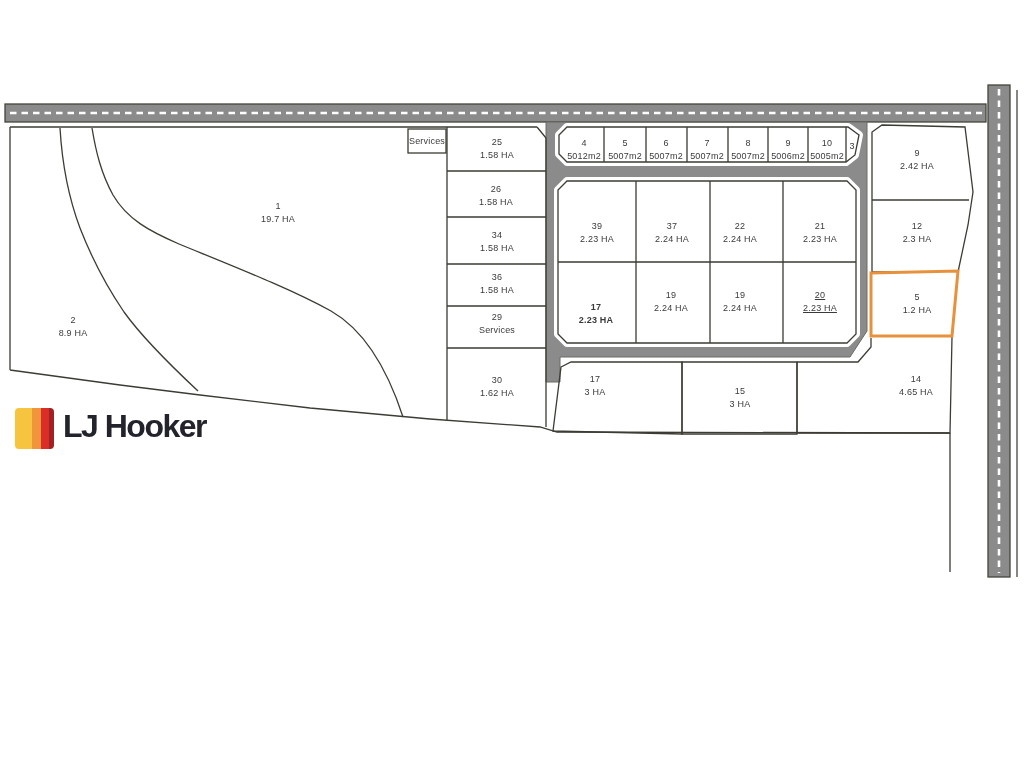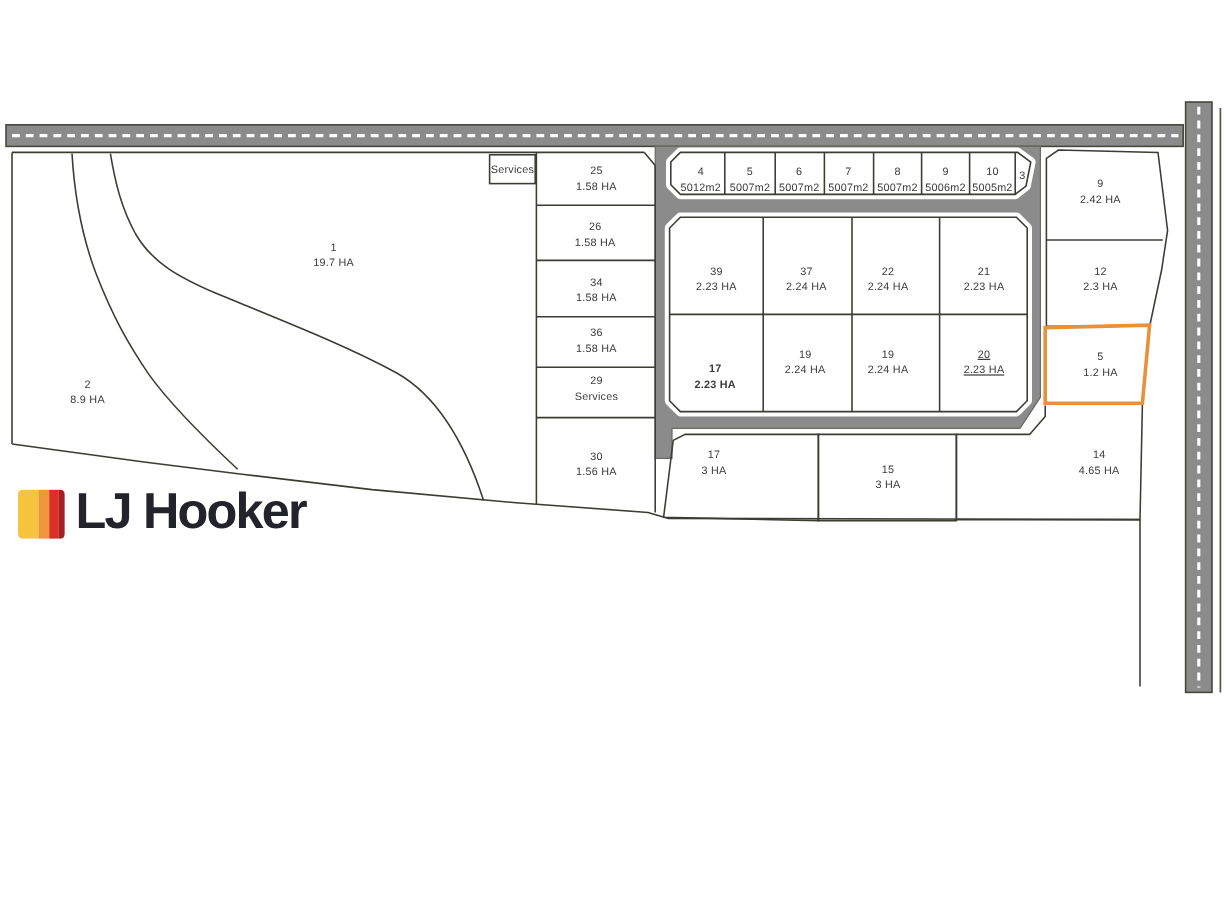--- a/index.html
+++ b/index.html
@@ -4,21 +4,21 @@
 <style>
   html,body{margin:0;padding:0;background:#fff;}
   #stage{position:relative;width:1024px;height:768px;background:#ffffff;overflow:hidden;
          font-family:"Liberation Sans",sans-serif;}
   #plan-svg{position:absolute;left:0;top:0;}
   .lot-label{position:absolute;width:84px;text-align:center;
              font:9px/13px "Liberation Sans",sans-serif;color:#3a3a3a;letter-spacing:.2px;}
   #logo{position:absolute;left:15px;top:408px;display:flex;align-items:flex-start;}
   #logo-mark{width:39px;height:41px;display:flex;border-radius:4px;overflow:hidden;}
   #logo-mark .stripe{height:100%;}
-  #logo-text{margin-left:9px;font-weight:bold;font-size:42px;line-height:44px;
+  #logo-text{margin-left:9px;font-weight:bold;font-size:32px;line-height:44px;
              letter-spacing:-1.5px;color:#23232c;margin-top:-4px;white-space:nowrap;}
 </style>
 </head>
 <body>
 
 <div id="stage">
 
   <svg id="plan-svg" width="1024" height="768" viewBox="0 0 1024 768">
 
     <g>
@@ -100,21 +100,21 @@
       <div class="lot-label" style="left: 455px; top: 271px;">
         <div>36</div>
         <div>1.58 HA</div>
       </div>
       <div class="lot-label" style="left: 455px; top: 311px; text-align: center;">
         <div>29</div>
         <div>Services</div>
       </div>
       <div class="lot-label" style="left: 455px; top: 374px;">
         <div>30</div>
-        <div>1.56 HA</div>
+        <div>1.62 HA</div>
       </div>
       <div class="lot-label" style="left: 542px; top: 137px;">
         <div>4</div>
         <div>5012m2</div>
       </div>
       <div class="lot-label" style="left: 583px; top: 137px;">
         <div>5</div>
         <div>5007m2</div>
       </div>
       <div class="lot-label" style="left: 624px; top: 137px;">

